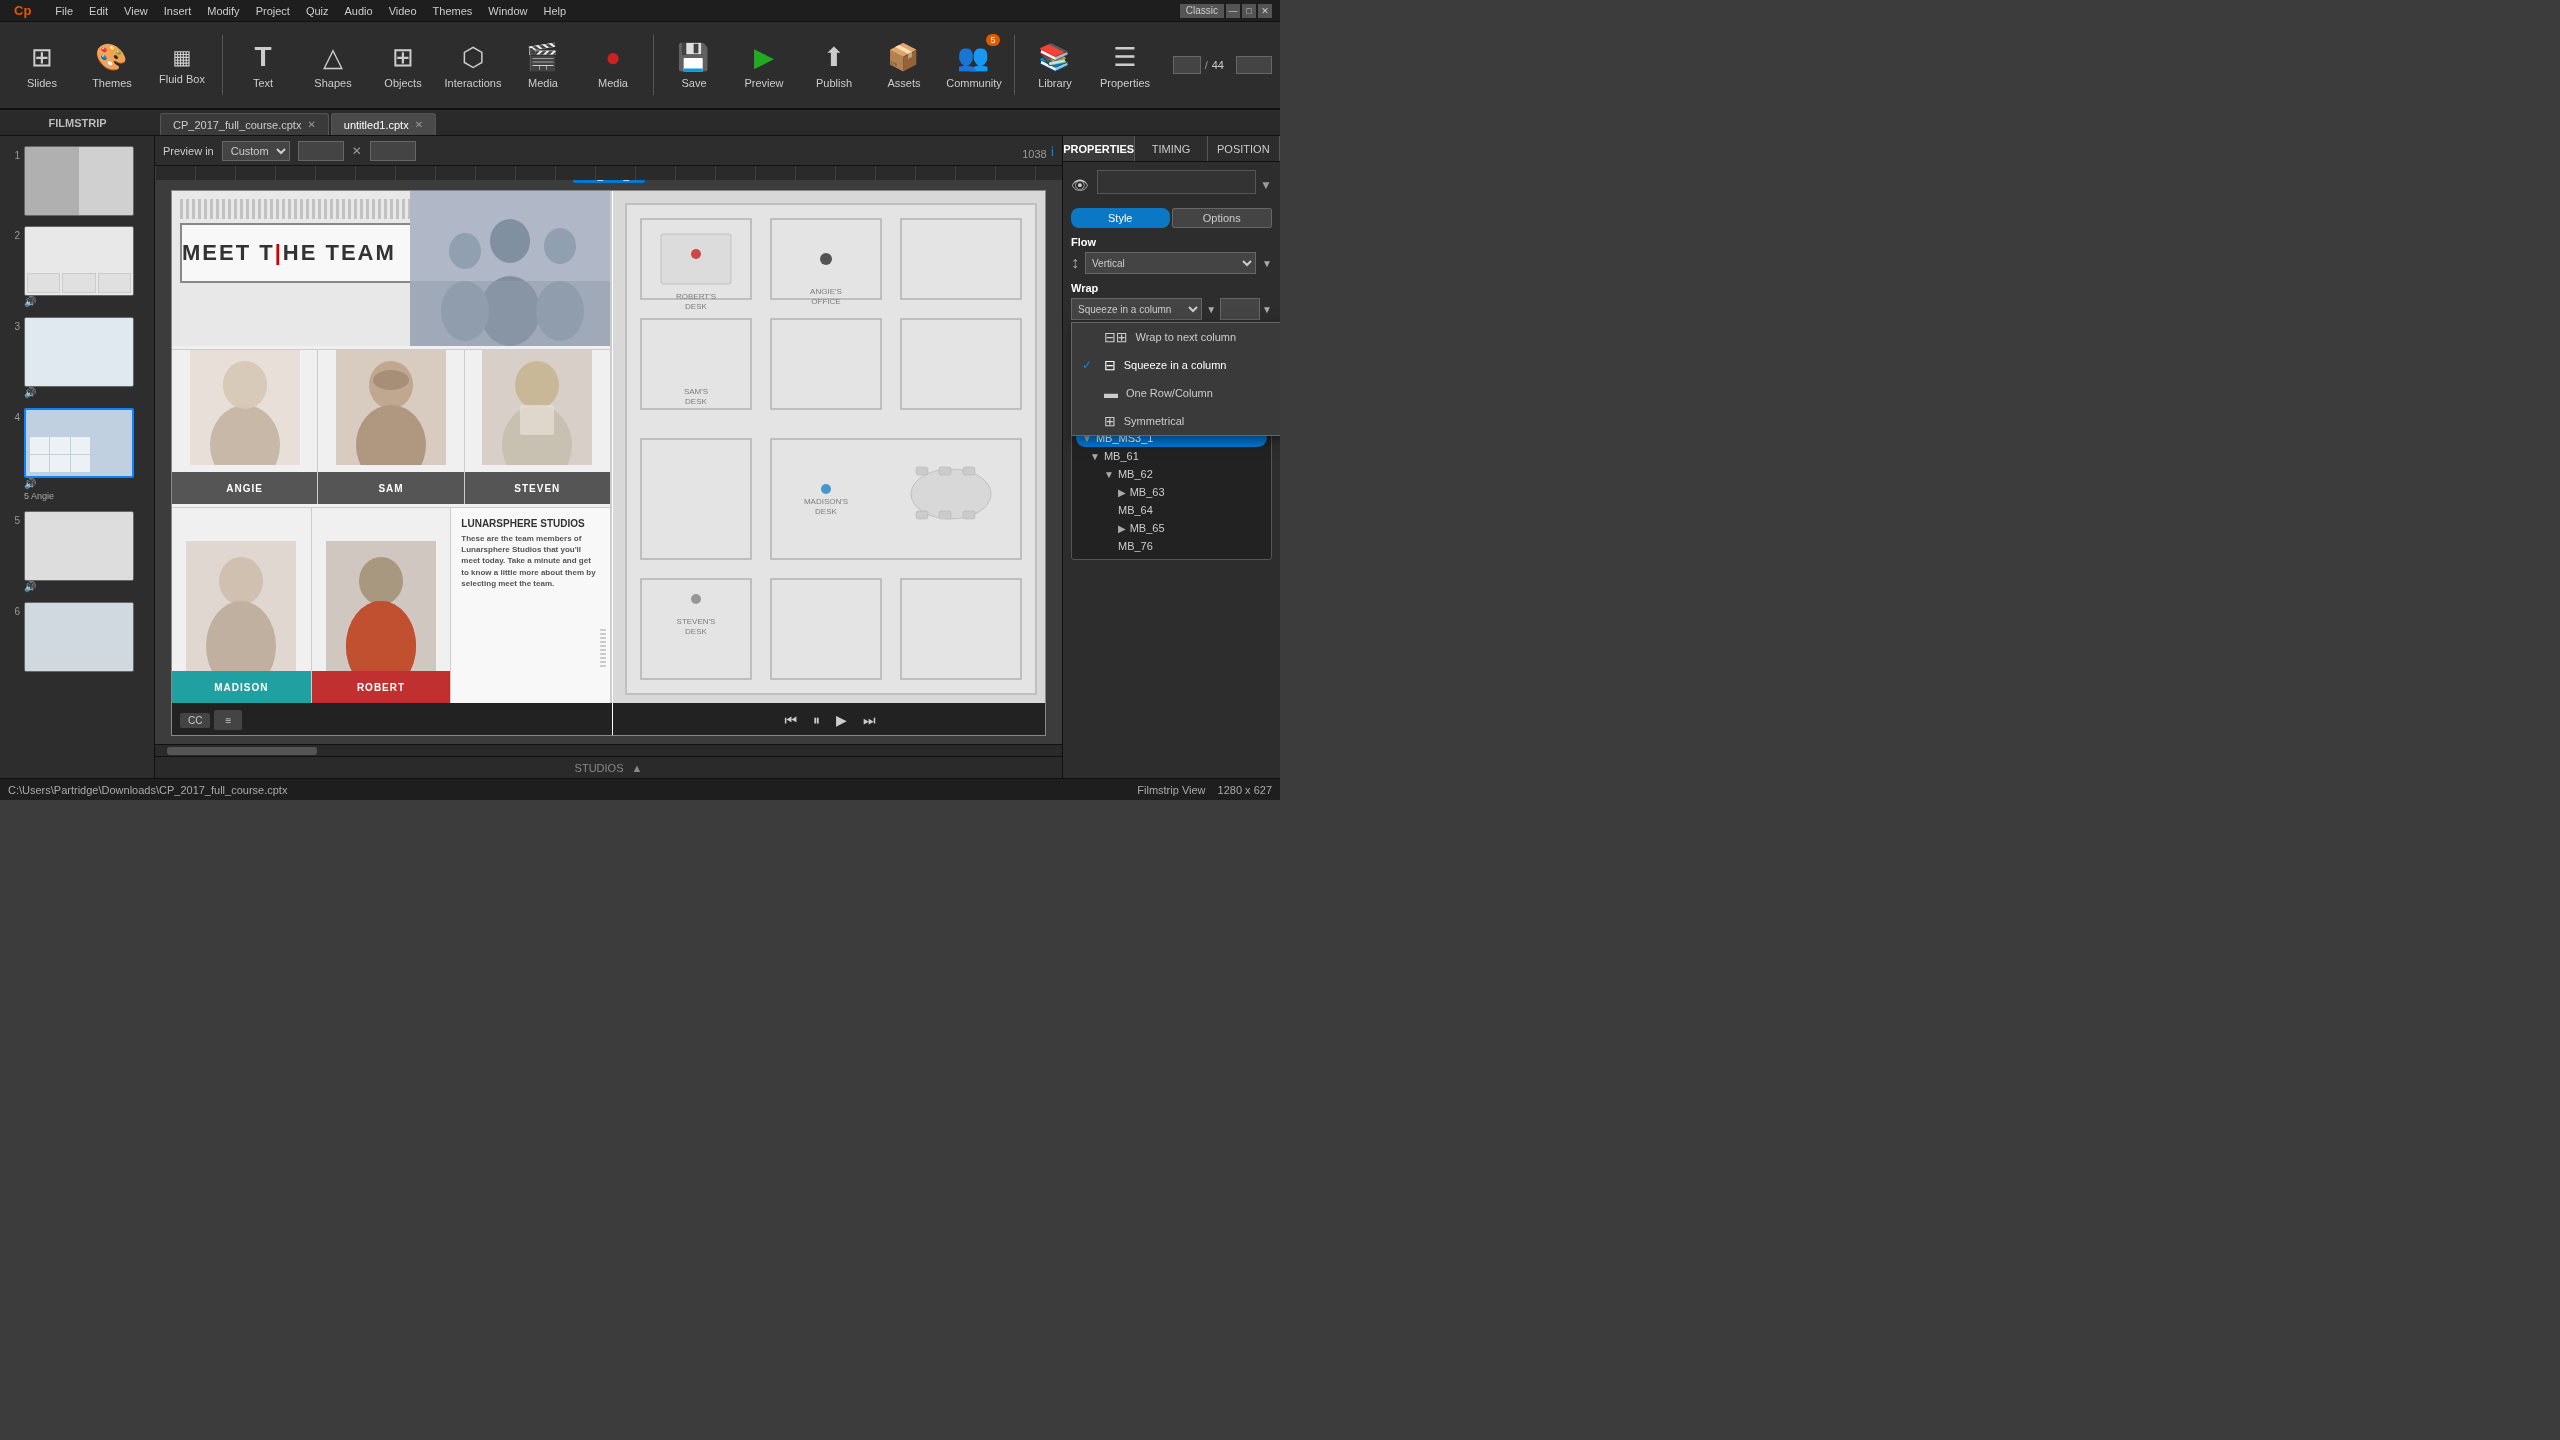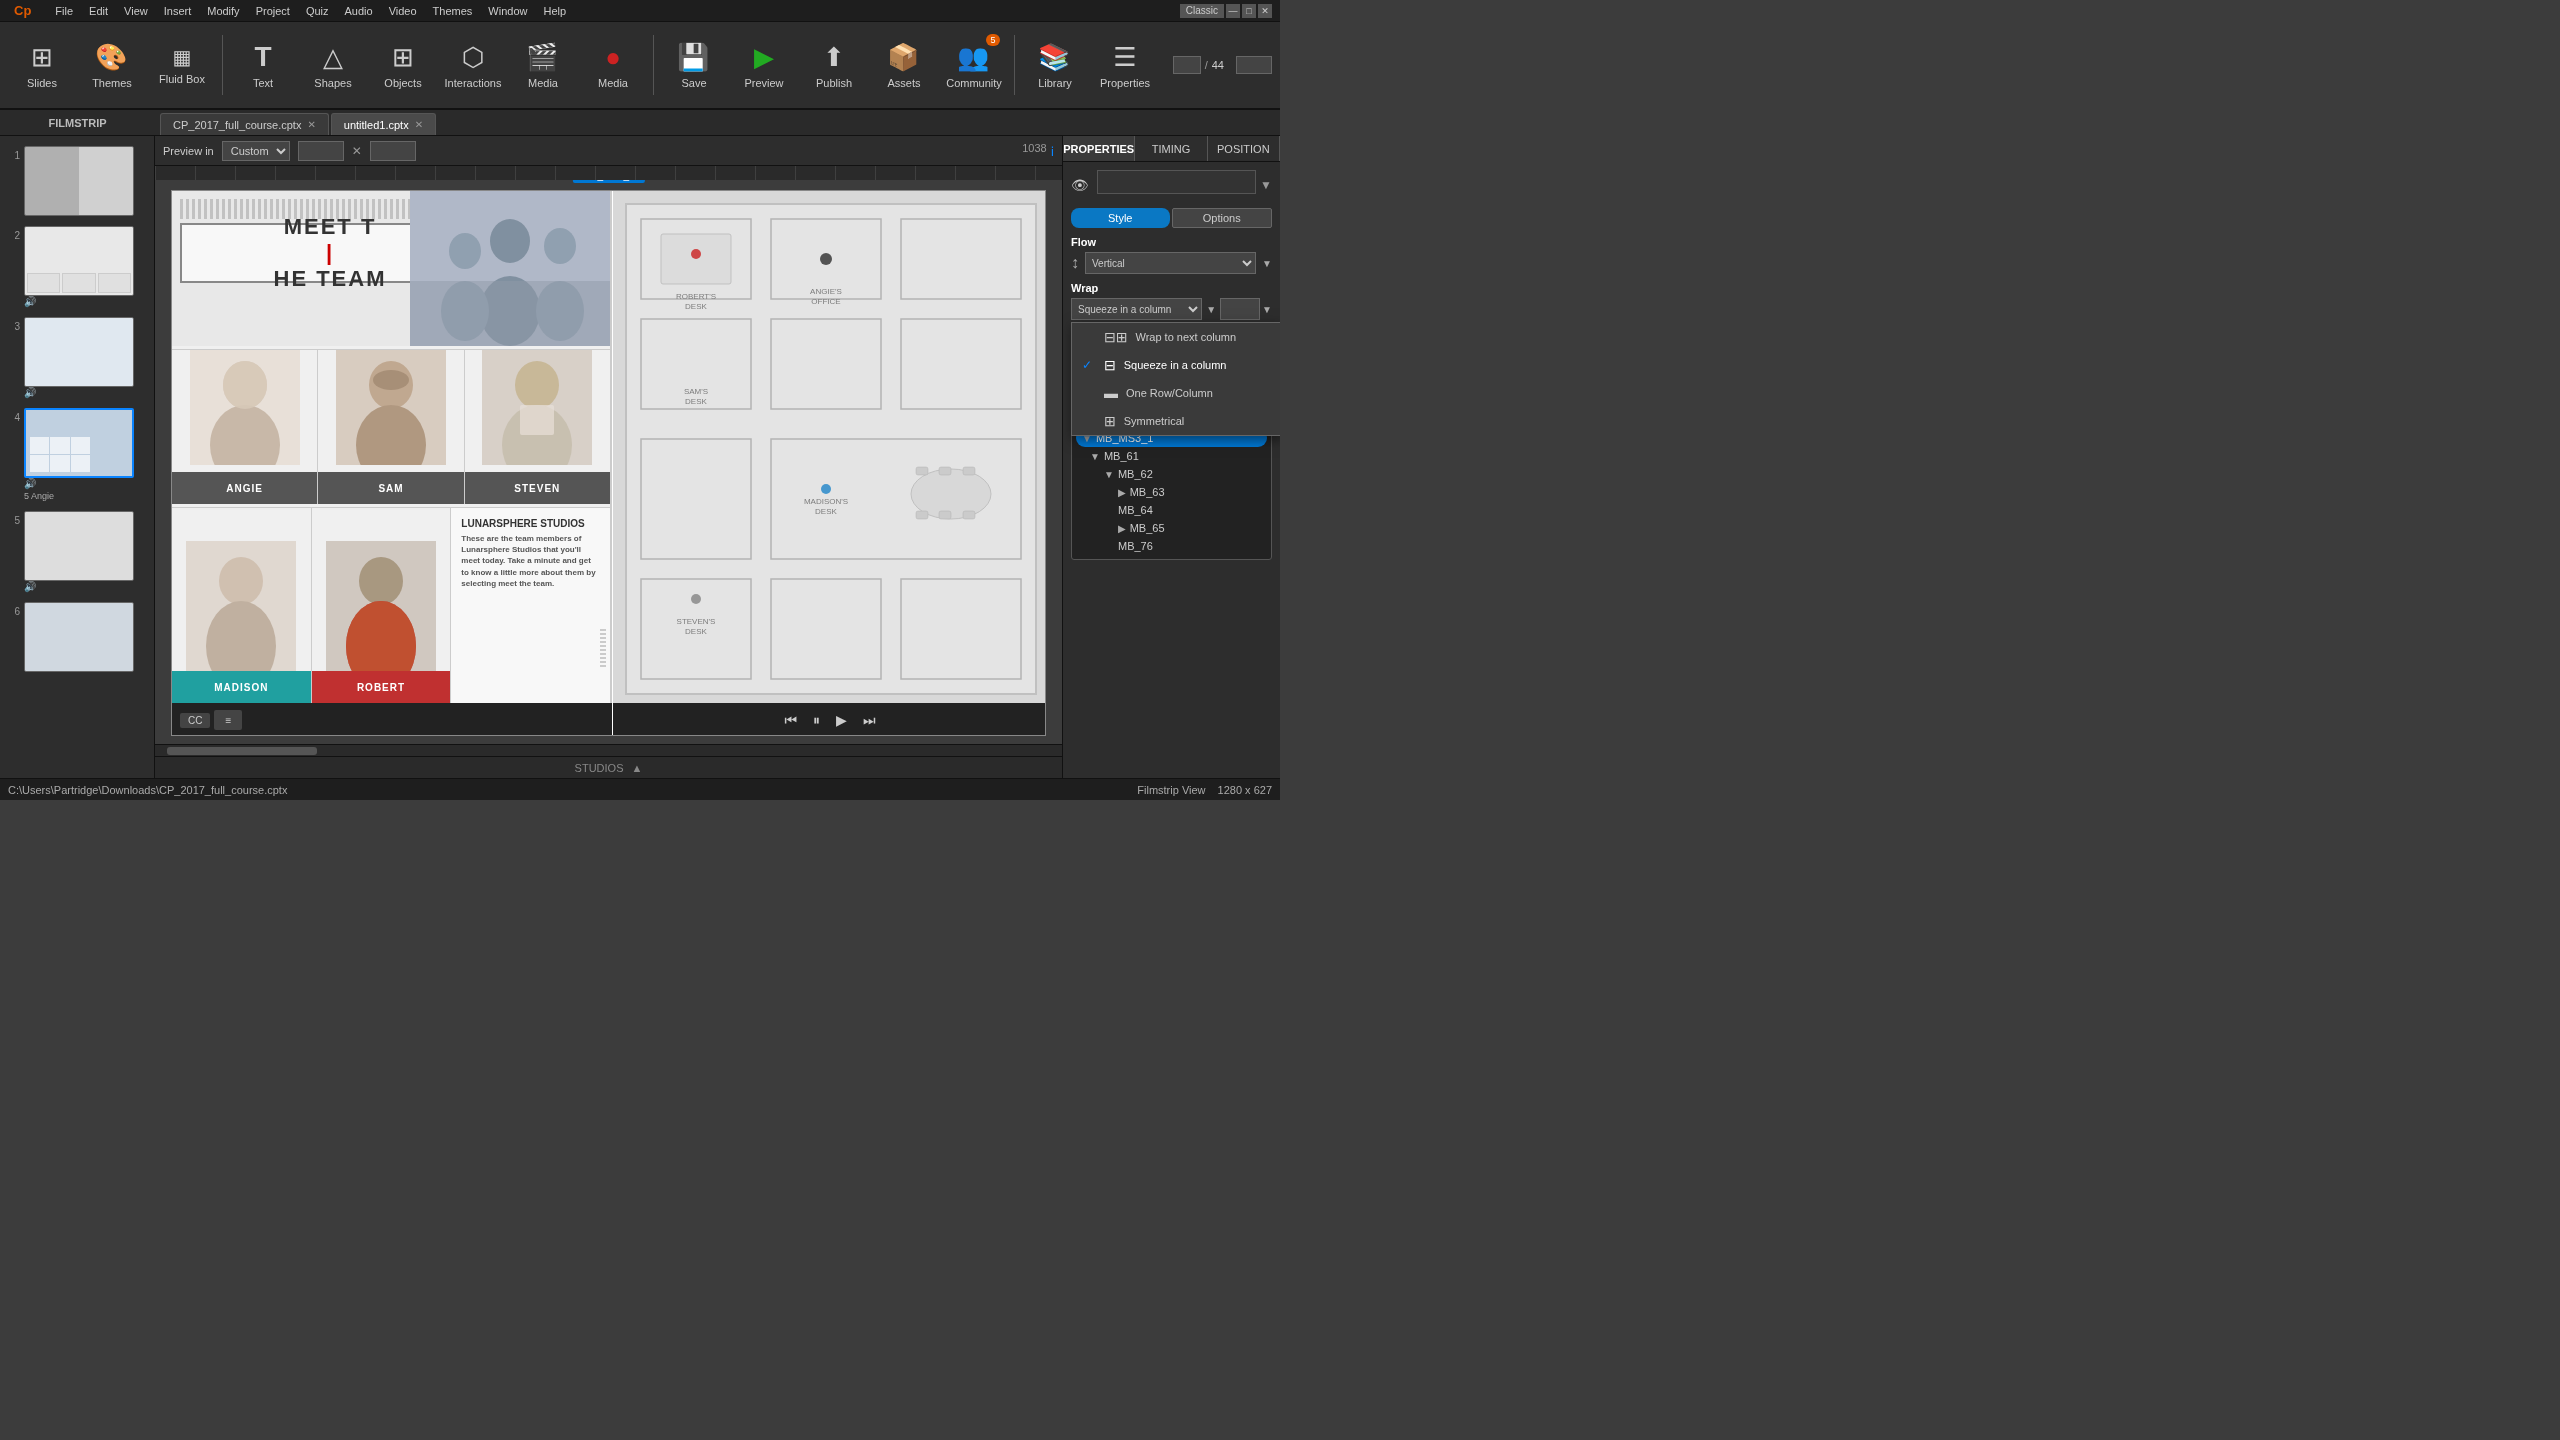--- a/index.html
+++ b/index.html
@@ -176,21 +176,21 @@
       display: flex;
       align-items: center;
       padding: 0 8px;
       gap: 8px;
       border-bottom: 1px solid #111;
     }
     #preview-controls label { font-size: 11px; color: #ccc; }
     #preview-controls select { background: #444; border: 1px solid #666; color: #ccc; font-size: 11px; padding: 1px 4px; height: 20px; }
     #preview-controls input { background: #444; border: 1px solid #666; color: #ccc; font-size: 11px; padding: 1px 4px; width: 46px; height: 20px; text-align: center; }
     #preview-controls .close-x { color: #999; font-size: 12px; cursor: pointer; }
-    #preview-controls .ruler-right { margin-left: auto; font-size: 11px; color: #999; display: flex; align-items: flex-start; gap: 4px; }
+    #preview-controls .ruler-right { margin-left: auto; font-size: 11px; color: #999; display: flex; align-items: flex-end; gap: 4px; }
 
     #canvas-wrapper {
       flex: 1;
       overflow: auto;
       display: flex;
       align-items: flex-start;
       justify-content: center;
       padding: 10px;
       position: relative;
     }
@@ -230,27 +230,26 @@
       opacity: 0.4;
     }
     .meet-title-box {
       position: absolute;
       top: 32px; left: 8px;
       width: 300px;
       height: 60px;
       border: 2px solid #888;
       display: flex;
       align-items: center;
-      justify-content: center;
+      justify-content: flex-start;
       font-size: 22px;
       font-weight: bold;
       color: #333;
       letter-spacing: 2px;
       background: rgba(255,255,255,0.7);
-      flex-direction: column;
     }
     .team-photo-silhouette {
       width: 100%;
       height: 100%;
       background: linear-gradient(to bottom, #c0c8d0 0%, #9099a8 60%, #7080a0 100%);
       display: flex;
       align-items: center;
       justify-content: center;
     }
 

